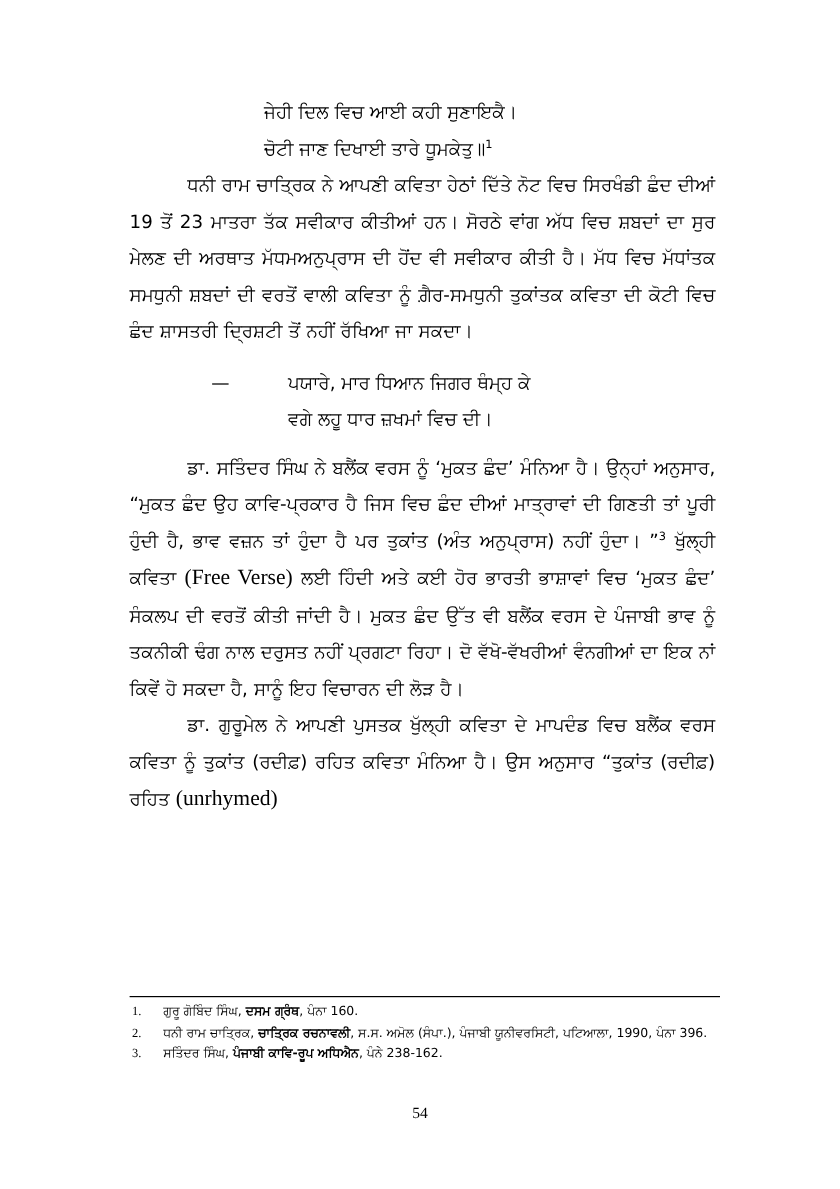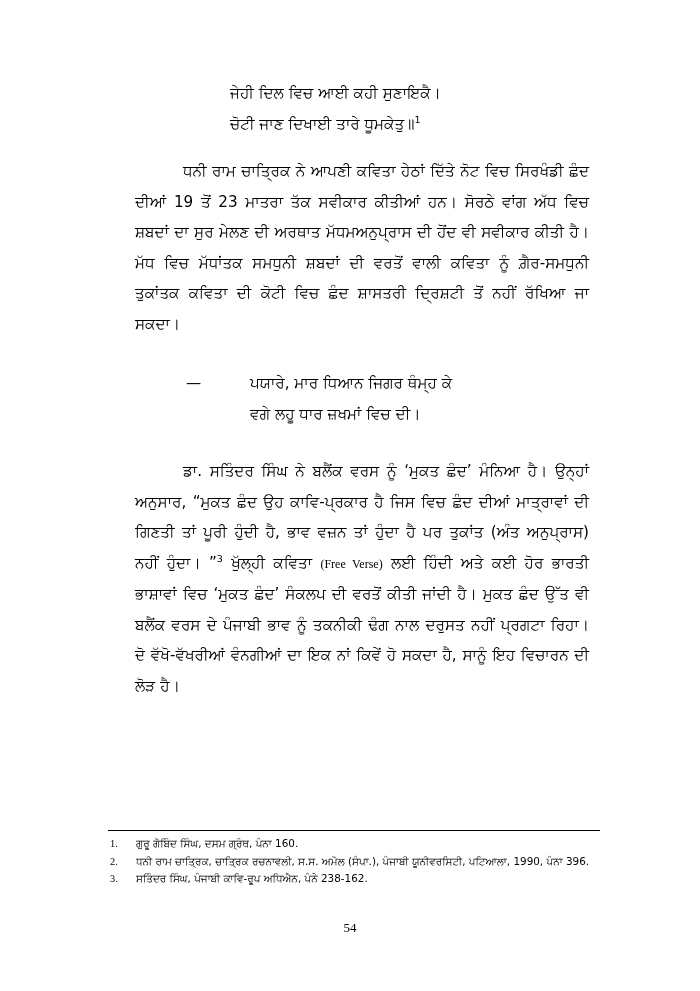--- a/index.html
+++ b/index.html
@@ -16,32 +16,32 @@
     position: relative;
     width: 700px;
     height: 991px;
     margin: 0 auto;
     background: #ffffff;
     overflow: hidden;
     box-sizing: border-box;
   }
   .content {
     position: absolute;
-    left: 118px;
+    left: 108px;
     top: 78px;
     width: 488px;
   }
 
   
   .para {
     font-size: 15.2px;
     line-height: 30.5px;
     text-align: justify;
     text-justify: inter-word;
-    margin: 17px;
+    margin: 0;
     word-spacing: 0.02em;
   }
   .para.indent {
     text-indent: 48px;
   }
   .para + .para {
     margin-top: 0;
   }
 
   
@@ -77,21 +77,21 @@
   }
 
   sup.fn {
     font-size: 9.5px;
     vertical-align: super;
     line-height: 0;
   }
 
   .latin {
     font-family: "Liberation Serif", "DejaVu Serif", serif;
-    font-size: 12px;
+    font-size: 18px;
   }
 
   
   .footnotes {
     position: absolute;
     left: 108px;
     top: 830px;
     width: 492px;
   }
   .fn-rule {
@@ -108,21 +108,21 @@
     margin: 0;
     text-align: left;
   }
   .fn-num {
     position: absolute;
     left: 2px;
     top: 0;
     font-size: 10.4px;
   }
   .fn-item b {
-    font-weight: 400;
+    font-weight: 700;
   }
 
   .page-number {
     position: absolute;
     top: 920px;
     left: 0;
     width: 700px;
     text-align: center;
     font-size: 13px;
   }
@@ -149,20 +149,21 @@
     <div class="poem">
       <div class="poem-row gur">
         <span class="poem-dash">—</span>
         <span>ਪਯਾਰੇ, ਮਾਰ ਧਿਆਨ ਜਿਗਰ ਥੰਮ੍ਹ ਕੇ</span>
       </div>
       <div class="poem-row gur"><span>ਵਗੇ ਲਹੂ ਧਾਰ ਜ਼ਖਮਾਂ ਵਿਚ ਦੀ।</span></div>
     </div>
 
     <p class="para indent gur"><span>ਡਾ. ਸਤਿੰਦਰ ਸਿੰਘ ਨੇ ਬਲੈਂਕ ਵਰਸ ਨੂੰ ‘ਮੁਕਤ ਛੰਦ’ ਮੰਨਿਆ ਹੈ। ਉਨ੍ਹਾਂ ਅਨੁਸਾਰ, “ਮੁਕਤ ਛੰਦ ਉਹ ਕਾਵਿ-ਪ੍ਰਕਾਰ ਹੈ ਜਿਸ ਵਿਚ ਛੰਦ ਦੀਆਂ ਮਾਤ੍ਰਾਵਾਂ ਦੀ ਗਿਣਤੀ ਤਾਂ ਪੂਰੀ ਹੁੰਦੀ ਹੈ, ਭਾਵ ਵਜ਼ਨ ਤਾਂ ਹੁੰਦਾ ਹੈ ਪਰ ਤੁਕਾਂਤ (ਅੰਤ ਅਨੁਪ੍ਰਾਸ) ਨਹੀਂ ਹੁੰਦਾ। ”</span><sup class="fn">3</sup><span>  ਖੁੱਲ੍ਹੀ ਕਵਿਤਾ </span><span class="latin">(Free Verse)</span><span> ਲਈ ਹਿੰਦੀ ਅਤੇ ਕਈ ਹੋਰ ਭਾਰਤੀ ਭਾਸ਼ਾਵਾਂ ਵਿਚ ‘ਮੁਕਤ ਛੰਦ’ ਸੰਕਲਪ ਦੀ ਵਰਤੋਂ ਕੀਤੀ ਜਾਂਦੀ ਹੈ। ਮੁਕਤ ਛੰਦ ਉੱਤ ਵੀ ਬਲੈਂਕ ਵਰਸ ਦੇ ਪੰਜਾਬੀ ਭਾਵ ਨੂੰ ਤਕਨੀਕੀ ਢੰਗ ਨਾਲ ਦਰੁਸਤ ਨਹੀਂ ਪ੍ਰਗਟਾ ਰਿਹਾ। ਦੋ ਵੱਖੋ-ਵੱਖਰੀਆਂ ਵੰਨਗੀਆਂ ਦਾ ਇਕ ਨਾਂ ਕਿਵੇਂ ਹੋ ਸਕਦਾ ਹੈ, ਸਾਨੂੰ ਇਹ ਵਿਚਾਰਨ ਦੀ ਲੋੜ ਹੈ।</span></p>
 
+    <p class="para indent gur"><span>ਡਾ. ਗੁਰੂਮੇਲ ਨੇ ਆਪਣੀ ਪੁਸਤਕ ਖੁੱਲ੍ਹੀ ਕਵਿਤਾ ਦੇ ਮਾਪਦੰਡ ਵਿਚ ਬਲੈਂਕ ਵਰਸ ਕਵਿਤਾ ਨੂੰ ਤੁਕਾਂਤ (ਰਦੀਫ਼) ਰਹਿਤ ਕਵਿਤਾ ਮੰਨਿਆ ਹੈ। ਉਸ ਅਨੁਸਾਰ “ਤੁਕਾਂਤ (ਰਦੀਫ਼) ਰਹਿਤ </span><span class="latin">(unrhymed)</span></p>
 
   </div>
 
   <div class="footnotes">
     <hr class="fn-rule">
 
     <p class="fn-item gur">
       <span class="fn-num latin">1.</span><span>ਗੁਰੂ ਗੋਬਿੰਦ ਸਿੰਘ, </span><b>ਦਸਮ ਗ੍ਰੰਥ</b><span>, ਪੰਨਾ 160.</span>
     </p>
 

